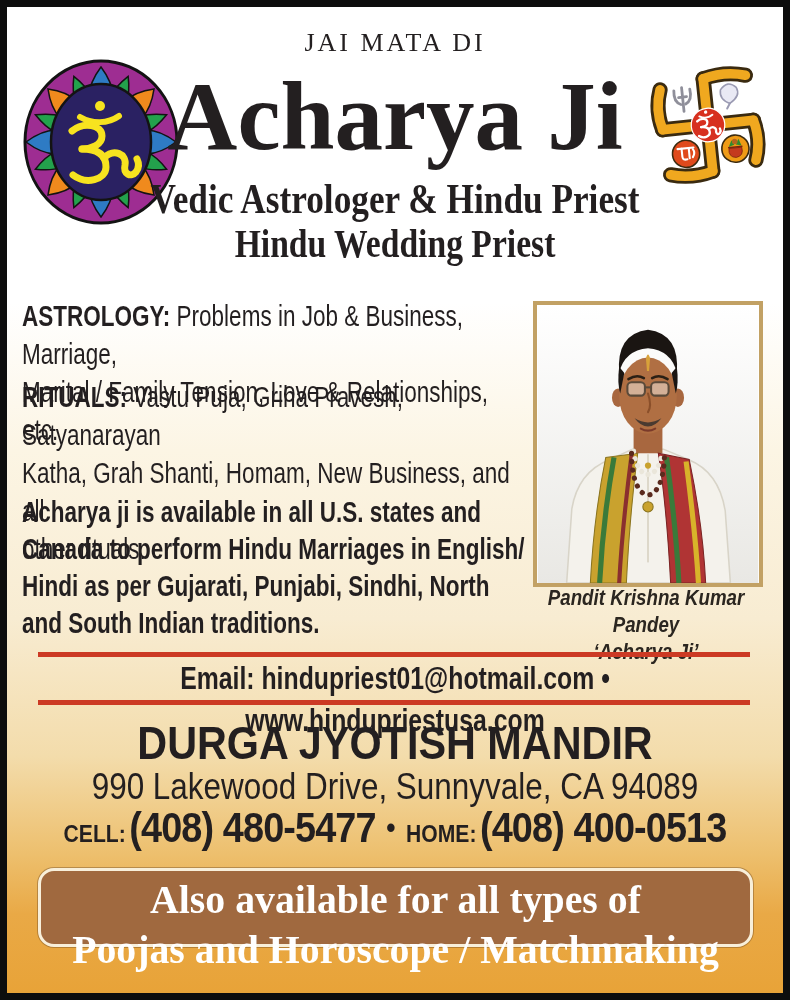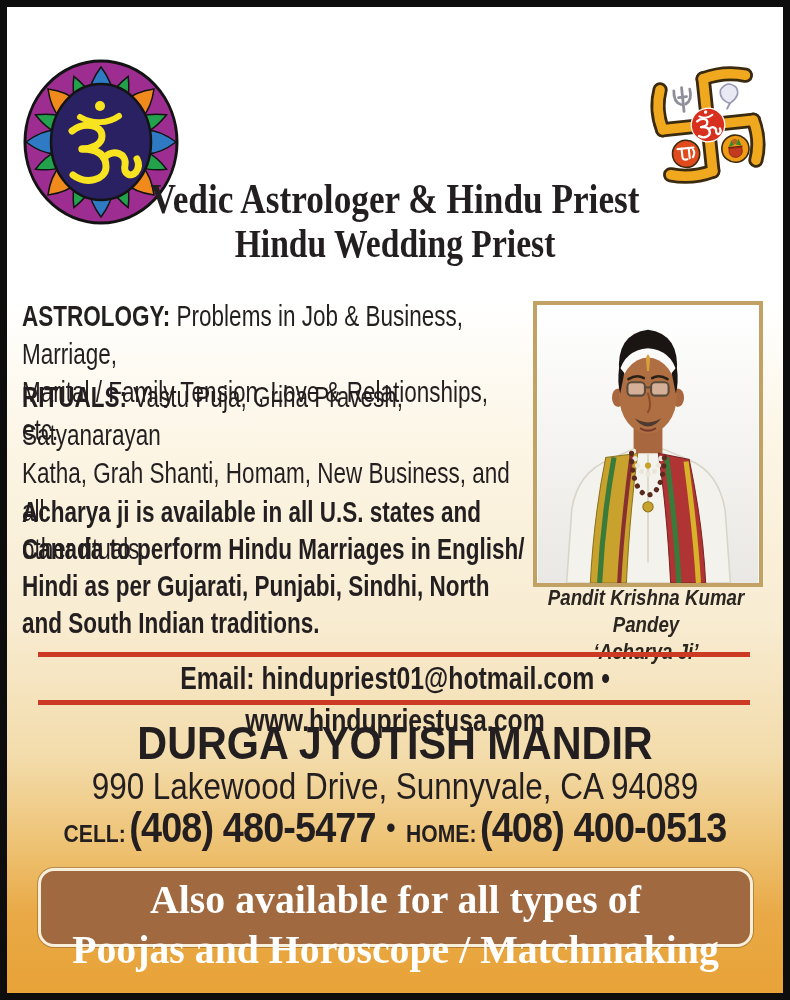--- a/index.html
+++ b/index.html
@@ -66,20 +66,21 @@
   .banner-text { margin-top:3px; color:#ffffff;
             font-family:"Liberation Serif", serif; font-weight:700;
             font-size:41px; line-height:50px; text-align:center;
             transform:scaleX(0.97); transform-origin:center top; }
 </style>
 </head>
 <body>
 
 <div class="ad">
 
+  <div class="abs ctr slogan">JAI MATA DI</div>
 
   <div class="abs om-logo">
     <svg viewBox="0 0 160 170" xmlns="http://www.w3.org/2000/svg" aria-hidden="true">
       <defs>
         <g id="omGlyph" fill="none" stroke="currentColor" stroke-width="7" stroke-linecap="round" stroke-linejoin="round">
           <path d="M30,30 C42,20 60,24 60,35 C60,44 49,48 40,48"></path>
           <path d="M40,48 C56,48 64,54 64,66 C64,79 44,84 31,74"></path>
           <path d="M62,57 C72,47 85,53 83,64 C81,73 89,77 94,71 C97,67 97,62 95,58"></path>
           <path d="M38,16 C50,23 66,23 77,15" stroke-width="6"></path>
           <circle cx="58" cy="5" r="5" fill="currentColor" stroke="none"></circle>
@@ -160,20 +161,21 @@
           <path d="M98,112 Q96,123 106,124 Q116,123 114,112 Z" fill="#c43a1e" stroke="#7a2410" stroke-width="1"></path>
           <path d="M97,111 H115" stroke="#7a2410" stroke-width="2"></path>
           <path d="M98,110 L102,102 L105,108 Z" fill="#2e8b2e"></path>
           <path d="M114,110 L111,101 L107,108 Z" fill="#2e8b2e"></path>
           <circle cx="106" cy="104" r="3.5" fill="#b5651d"></circle>
         </g>
       </g>
     </svg>
   </div>
 
+  <div class="abs ctr title">Acharya Ji</div>
   <div class="abs ctr sub1">Vedic Astrologer &amp; Hindu Priest</div>
   <div class="abs ctr sub2">Hindu Wedding Priest</div>
 
   <p class="abs para para1"><span class="lbl">ASTROLOGY:</span> <span class="pre">Problems in Job &amp; Business, Marriage,
 Marital / Family Tension, Love &amp; Relationships, etc.</span></p>
 
   <p class="abs para para2"><span class="lbl">RITUALS:</span> <span class="pre">Vastu Puja, Griha Pravesh, Satyanarayan
 Katha, Grah Shanti, Homam, New Business, and all
 other rituals.</span></p>
 

